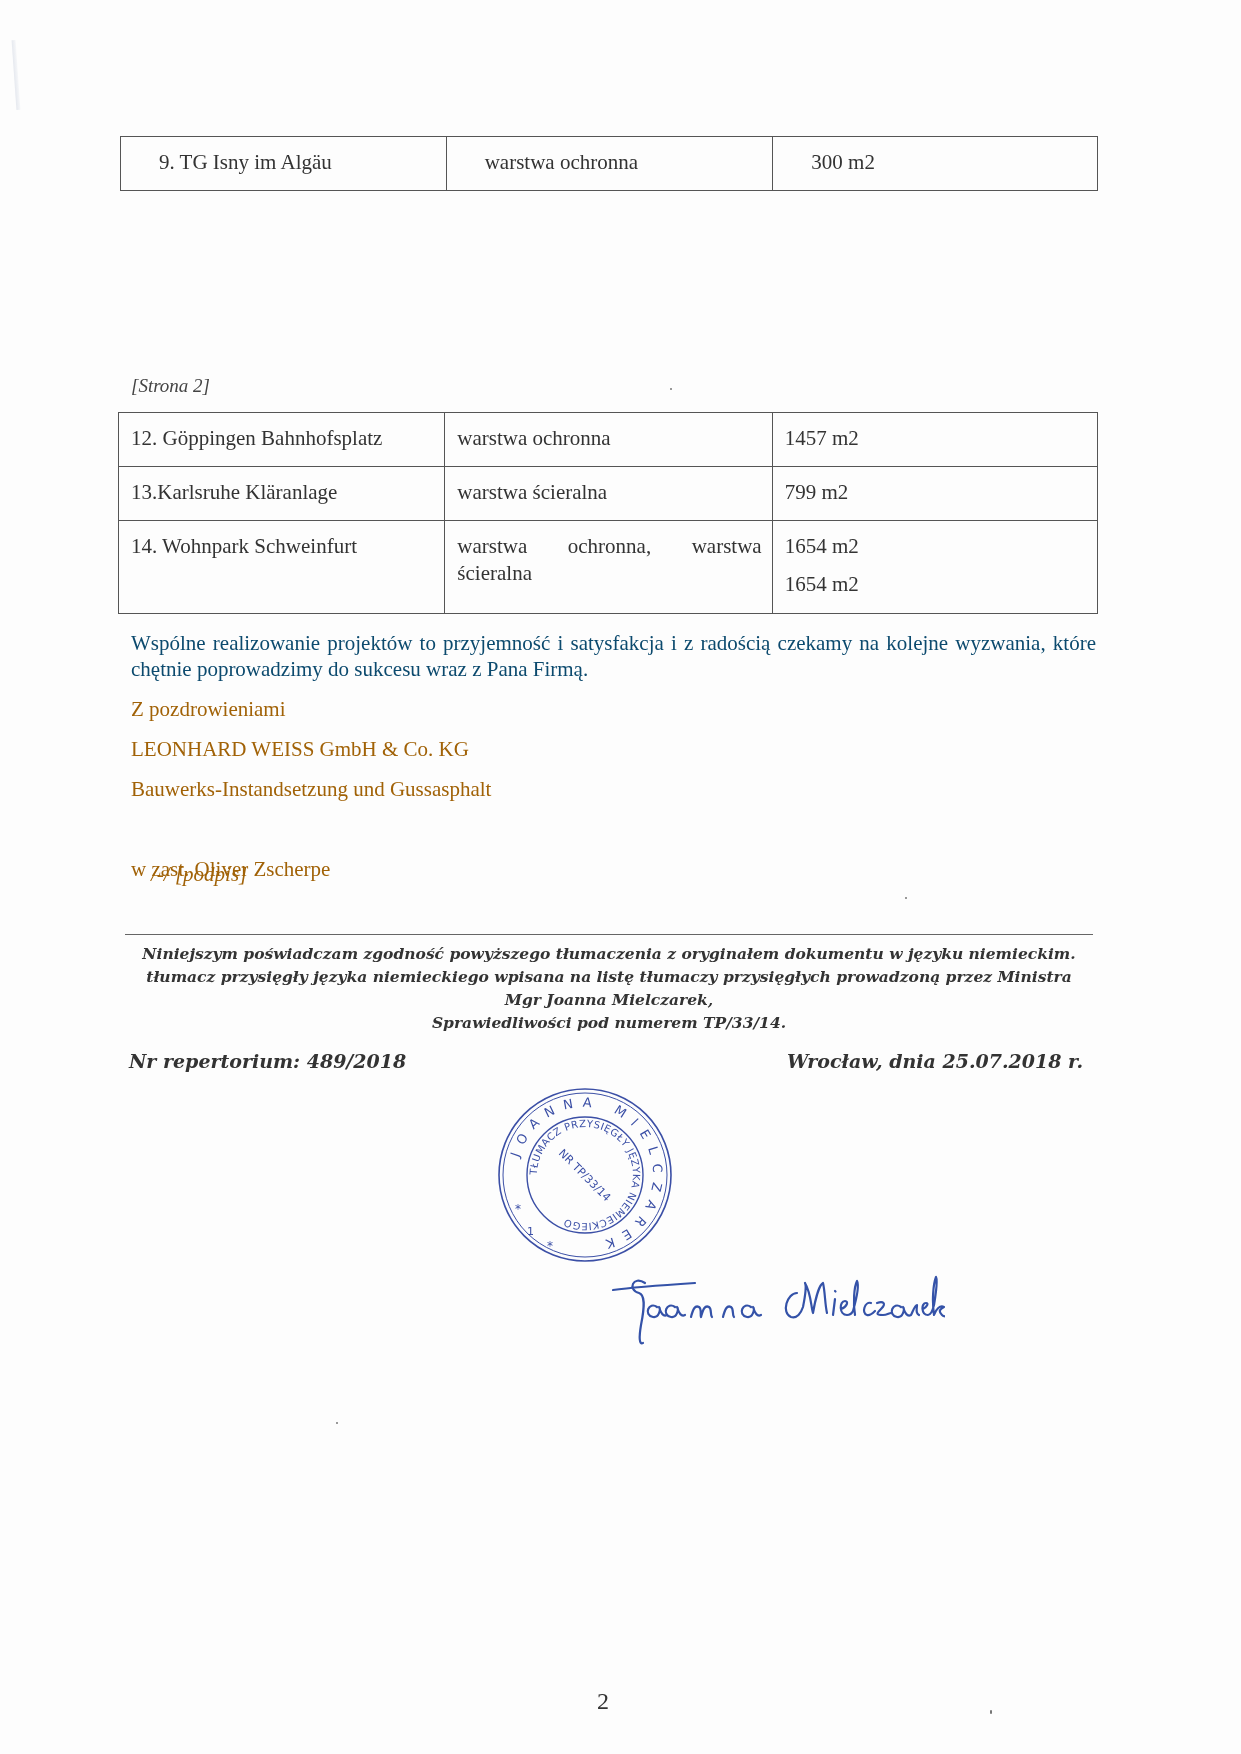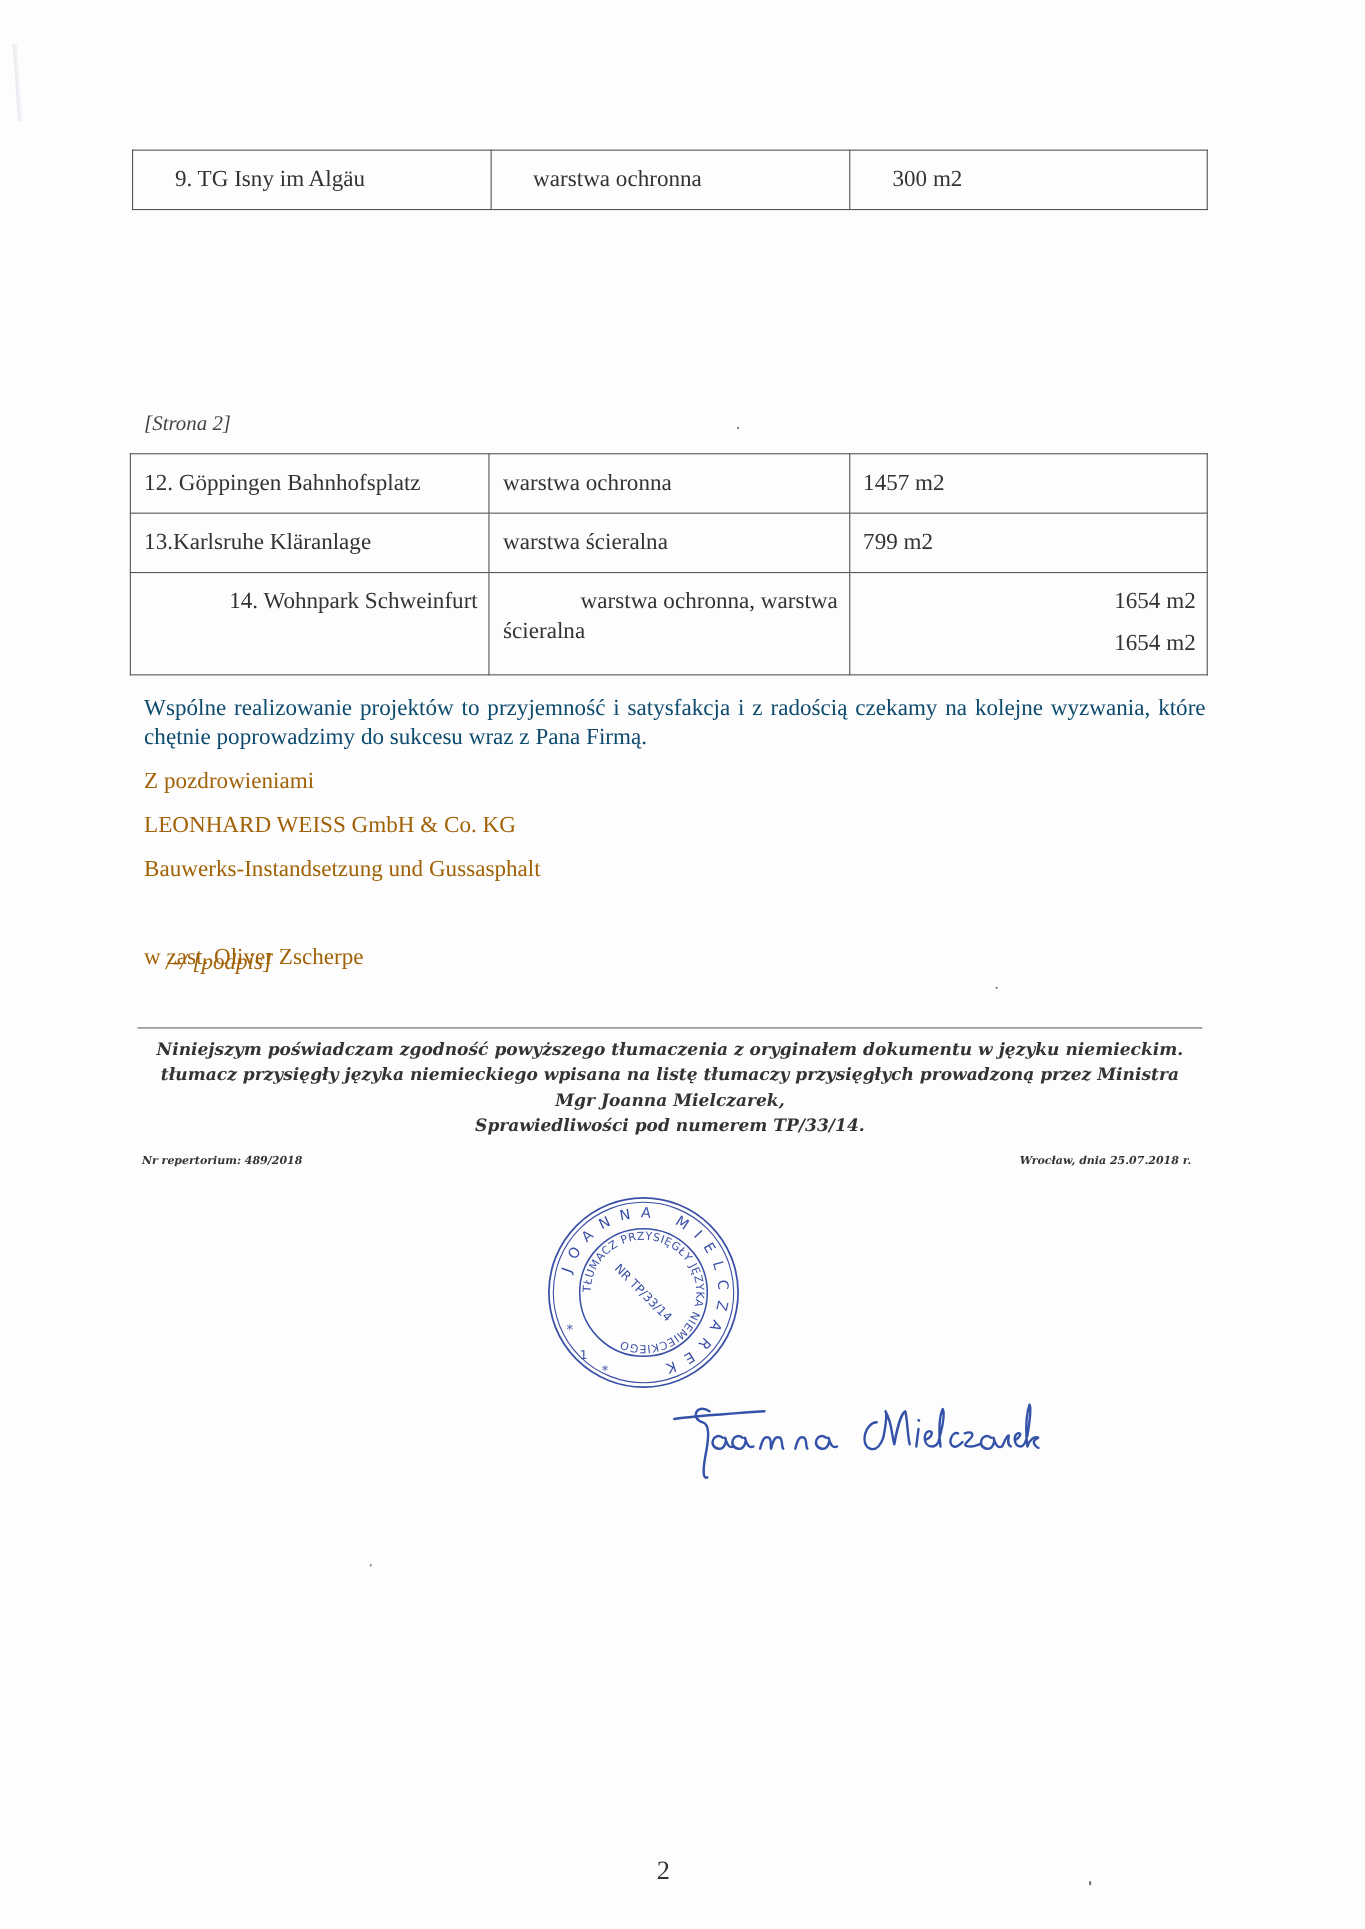--- a/index.html
+++ b/index.html
@@ -24,21 +24,21 @@
   }
   #table1 { left: 120px; top: 136px; width: 978px; }
   #table2 { left: 118px; top: 412px; width: 980px; }
   col.c1 { width: 326px; } col.c2 { width: 327px; } col.c3 { width: 325px; }
   td.justify { text-align: justify; text-align-last: left; }
   .sub { display: block; }
   .sub + .sub { margin-top: 11px; }
   #table1 tr.r1 td, #table1 tr.r2 td { height: 31px; padding-left: 38px; }
   #table1 tr.r3 td { height: 59px; }
   #table2 tr.r1 td, #table2 tr.r2 td { height: 31px; }
-  #table2 tr.r3 td { height: 70px; text-align: right; }
+  #table2 tr.r3 td { height: 70px; }
 
   .page-marker {
     position: absolute; left: 131px; top: 375px;
     font-family: "Liberation Serif", serif; font-style: italic; font-size: 19px; color: #444;
   }
   .body-text {
     position: absolute; left: 131px; width: 965px;
     font-family: "Liberation Serif", serif; font-size: 21px; color: #0c4a6e; line-height: 26px;
   }
   #closing-paragraph { top: 630px; text-align: justify; }
@@ -46,21 +46,21 @@
   .italic { font-style: italic; }
 
   .divider { position: absolute; left: 125px; top: 934px; width: 968px; height: 0; border-top: 1.5px solid #666; }
   .cert {
     position: absolute; left: 125px; top: 942px; width: 968px; text-align: center;
     font-family: "DejaVu Serif", serif; font-style: italic; font-weight: bold;
     font-size: 15.5px; line-height: 23px; color: #333;
   }
   .cert-meta {
     position: absolute; top: 1050px;
-    font-family: "DejaVu Serif", serif; font-style: italic; font-weight: bold; font-size: 10px; color: #333;
+    font-family: "DejaVu Serif", serif; font-style: italic; font-weight: bold; font-size: 19px; color: #333;
   }
   #repertorium { left: 129px; }
   #place-date { right: 158px; }
 
   .stamp { position: absolute; left: 495px; top: 1085px; width: 180px; height: 180px; }
   .signature { position: absolute; left: 605px; top: 1245px; width: 340px; height: 105px; }
   .page-number {
     position: absolute; left: 597px; top: 1688px;
     font-family: "Liberation Serif", serif; font-size: 24px; color: #333;
   }

